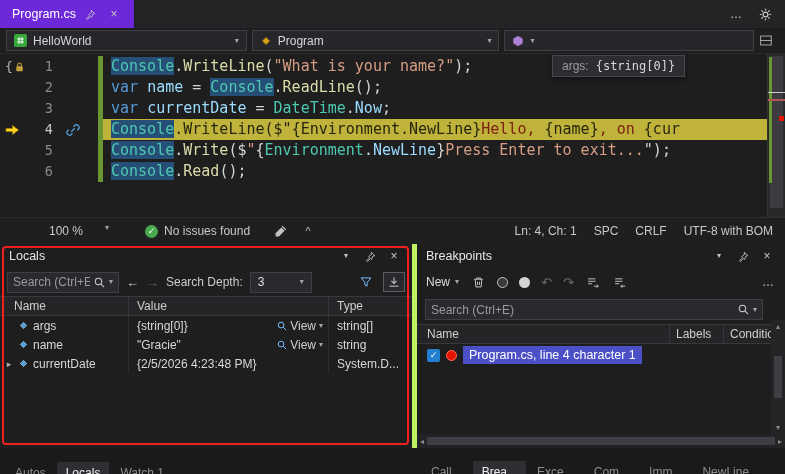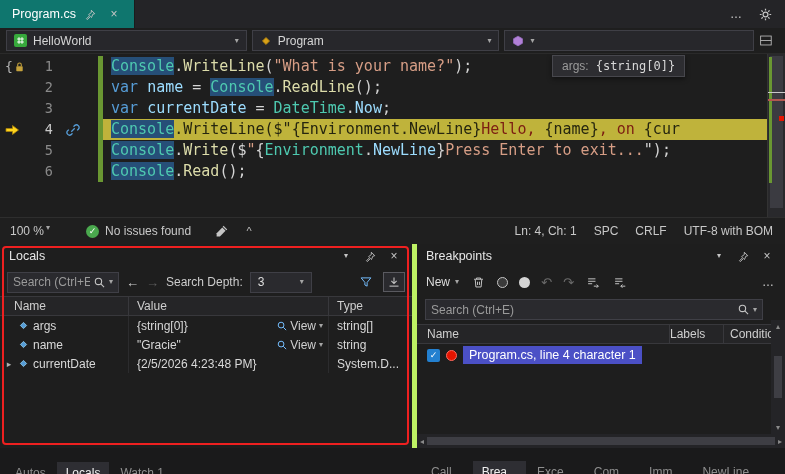--- a/index.html
+++ b/index.html
@@ -1,21 +1,21 @@
 <!DOCTYPE html>
 <html><head>
 <meta charset="utf-8">
 <style>
   *{margin:0;padding:0;box-sizing:border-box;}
   html,body{width:785px;height:474px;overflow:hidden;}
   body{position:relative;background:#1e1e1e;font-family:"Liberation Sans","DejaVu Sans",sans-serif;font-size:12px;color:#cccccc;}
 
   
   .tabbar{position:absolute;left:0;top:0;right:0;height:28px;background:#242427;display:flex;align-items:center;}
-  .doctab{height:28px;display:flex;align-items:center;gap:7px;padding:0 12px;background:#0f766e;color:#ffffff;font-size:12.5px;border-right:1px solid #1b1b1c;}
+  .doctab{height:28px;display:flex;align-items:center;gap:7px;padding:0 12px;background:#6d28d9;color:#ffffff;font-size:12.5px;border-right:1px solid #1b1b1c;}
   .tab-right{margin-left:auto;display:flex;gap:13px;align-items:center;padding-right:12px;color:#cfcfcf;}
   .glyph-btn{display:flex;align-items:center;justify-content:center;min-width:16px;height:18px;cursor:default;}
 
   
   .navbar{position:absolute;top:28px;left:0;right:0;height:26px;background:#1e1e1e;border-bottom:1px solid #2a2a2a;display:flex;align-items:center;gap:5px;padding:0 6px;}
   .navdd{height:21px;background:#27272b;border:1px solid #3f3f46;display:flex;align-items:center;gap:6px;padding:0 7px;color:#d6d6d6;}
   .navdd .lbl{flex:1;white-space:nowrap;overflow:hidden;}
   .dd1{width:243px;} .dd2{width:250px;} .dd3{width:252px;}
   .chev{font-size:8px;color:#a5a5a5;line-height:1;}
   .nav-split{margin-left:auto;padding-right:6px;}
@@ -43,21 +43,21 @@
 
   .vscroll{position:absolute;right:0;top:0;width:18px;height:163px;background:#29292c;border-left:1px solid #333;}
   .vthumb{position:absolute;left:2px;right:2px;top:2px;height:152px;background:#3b3b41;}
   .green-marks{position:absolute;left:1px;top:3px;width:3px;height:126px;background:#6a9732;}
   .caret-mark{position:absolute;left:0;right:0;top:38px;height:1px;background:#c8c8c8;}
   .red-line{position:absolute;left:0;right:0;top:45px;height:2px;background:#b1574f;}
   .red-mark{position:absolute;right:1px;top:62px;width:5px;height:5px;background:#e51400;}
 
   
   .statusbar{position:absolute;top:217px;left:0;right:0;height:27px;background:#1f1f1f;border-top:1px solid #2e2e2e;display:flex;align-items:center;color:#c8c8c8;}
-  .sb-zoom{display:flex;gap:2px;align-items:flex-start;padding:0 10px;}
+  .sb-zoom{display:flex;gap:22px;align-items:flex-start;padding:0 10px;margin-left:39px;}
   .sb-issues{display:flex;gap:6px;align-items:center;margin-left:26px;}
   .check-badge{width:13px;height:13px;border-radius:50%;background:#4aa94e;color:#fff;font-size:9px;display:flex;align-items:center;justify-content:center;}
   .sb-clean{margin-left:22px;display:flex;align-items:center;}
   .sb-caret{margin-left:12px;color:#bdbdbd;font-size:11px;}
   .sb-right{margin-left:auto;display:flex;gap:17px;padding-right:12px;align-items:center;}
 
   
   .panels{position:absolute;top:244px;left:0;right:0;height:230px;background:#bef264;}
   .locals{position:absolute;left:0;top:0;width:412px;height:204px;background:#1e1e1e;}
   .bps{position:absolute;left:417px;top:0;width:368px;height:204px;background:#1e1e1e;}
@@ -100,21 +100,21 @@
   .newbtn{display:flex;align-items:center;gap:5px;color:#dddddd;}
   .circ1{width:11px;height:11px;border-radius:50%;border:1.5px solid #c5c5c5;background:#3a3a3a;}
   .circ2{width:11px;height:11px;border-radius:50%;background:#d4d4d4;}
   .curved{font-size:13px;color:#6a6a6a;line-height:1;}
   .btb .more{margin-left:auto;color:#cfcfcf;}
   .bsearch{padding:3px 8px 4px;}
   .bsearch .sbox{width:338px;}
   .bhead{height:20px;display:flex;background:#252527;border-top:1px solid #38383c;border-bottom:1px solid #38383c;color:#cfcfcf;margin-right:14px;}
   .bhead>div{display:flex;align-items:center;}
   .bh-name{width:252px;padding-left:10px;}
-  .bh-labels{width:54px;border-left:1px solid #38383c;}
+  .bh-labels{width:54px;border-left:1px solid #38383c;padding-left:6px;}
   .bh-cond{flex:1;border-left:1px solid #38383c;padding-left:6px;white-space:nowrap;overflow:hidden;}
   .brow{height:22px;display:flex;align-items:center;gap:6px;padding-left:10px;margin-right:14px;}
   .bcheck{width:13px;height:13px;background:#2380d0;border-radius:2px;color:#fff;font-size:9px;display:flex;align-items:center;justify-content:center;}
   .bdot{width:11px;height:11px;border-radius:50%;background:#e51400;border:1px solid #ff6a5e;}
   .blabel{background:#4b50c6;color:#ffffff;padding:2px 6px;font-size:12.5px;white-space:nowrap;}
   .vscroll2{position:absolute;right:0;top:76px;bottom:14px;width:14px;background:#242427;display:flex;flex-direction:column;align-items:center;justify-content:space-between;color:#8a8a8a;font-size:8px;padding:2px 0;}
   .vthumb2{width:8px;height:42px;background:#3e3e44;}
   .hscroll{position:absolute;left:0;right:0;bottom:0;height:14px;background:#242427;display:flex;align-items:center;gap:3px;padding:0 3px;color:#8a8a8a;font-size:8px;}
   .hthumb{flex:1;height:8px;background:#3e3e44;}
 

